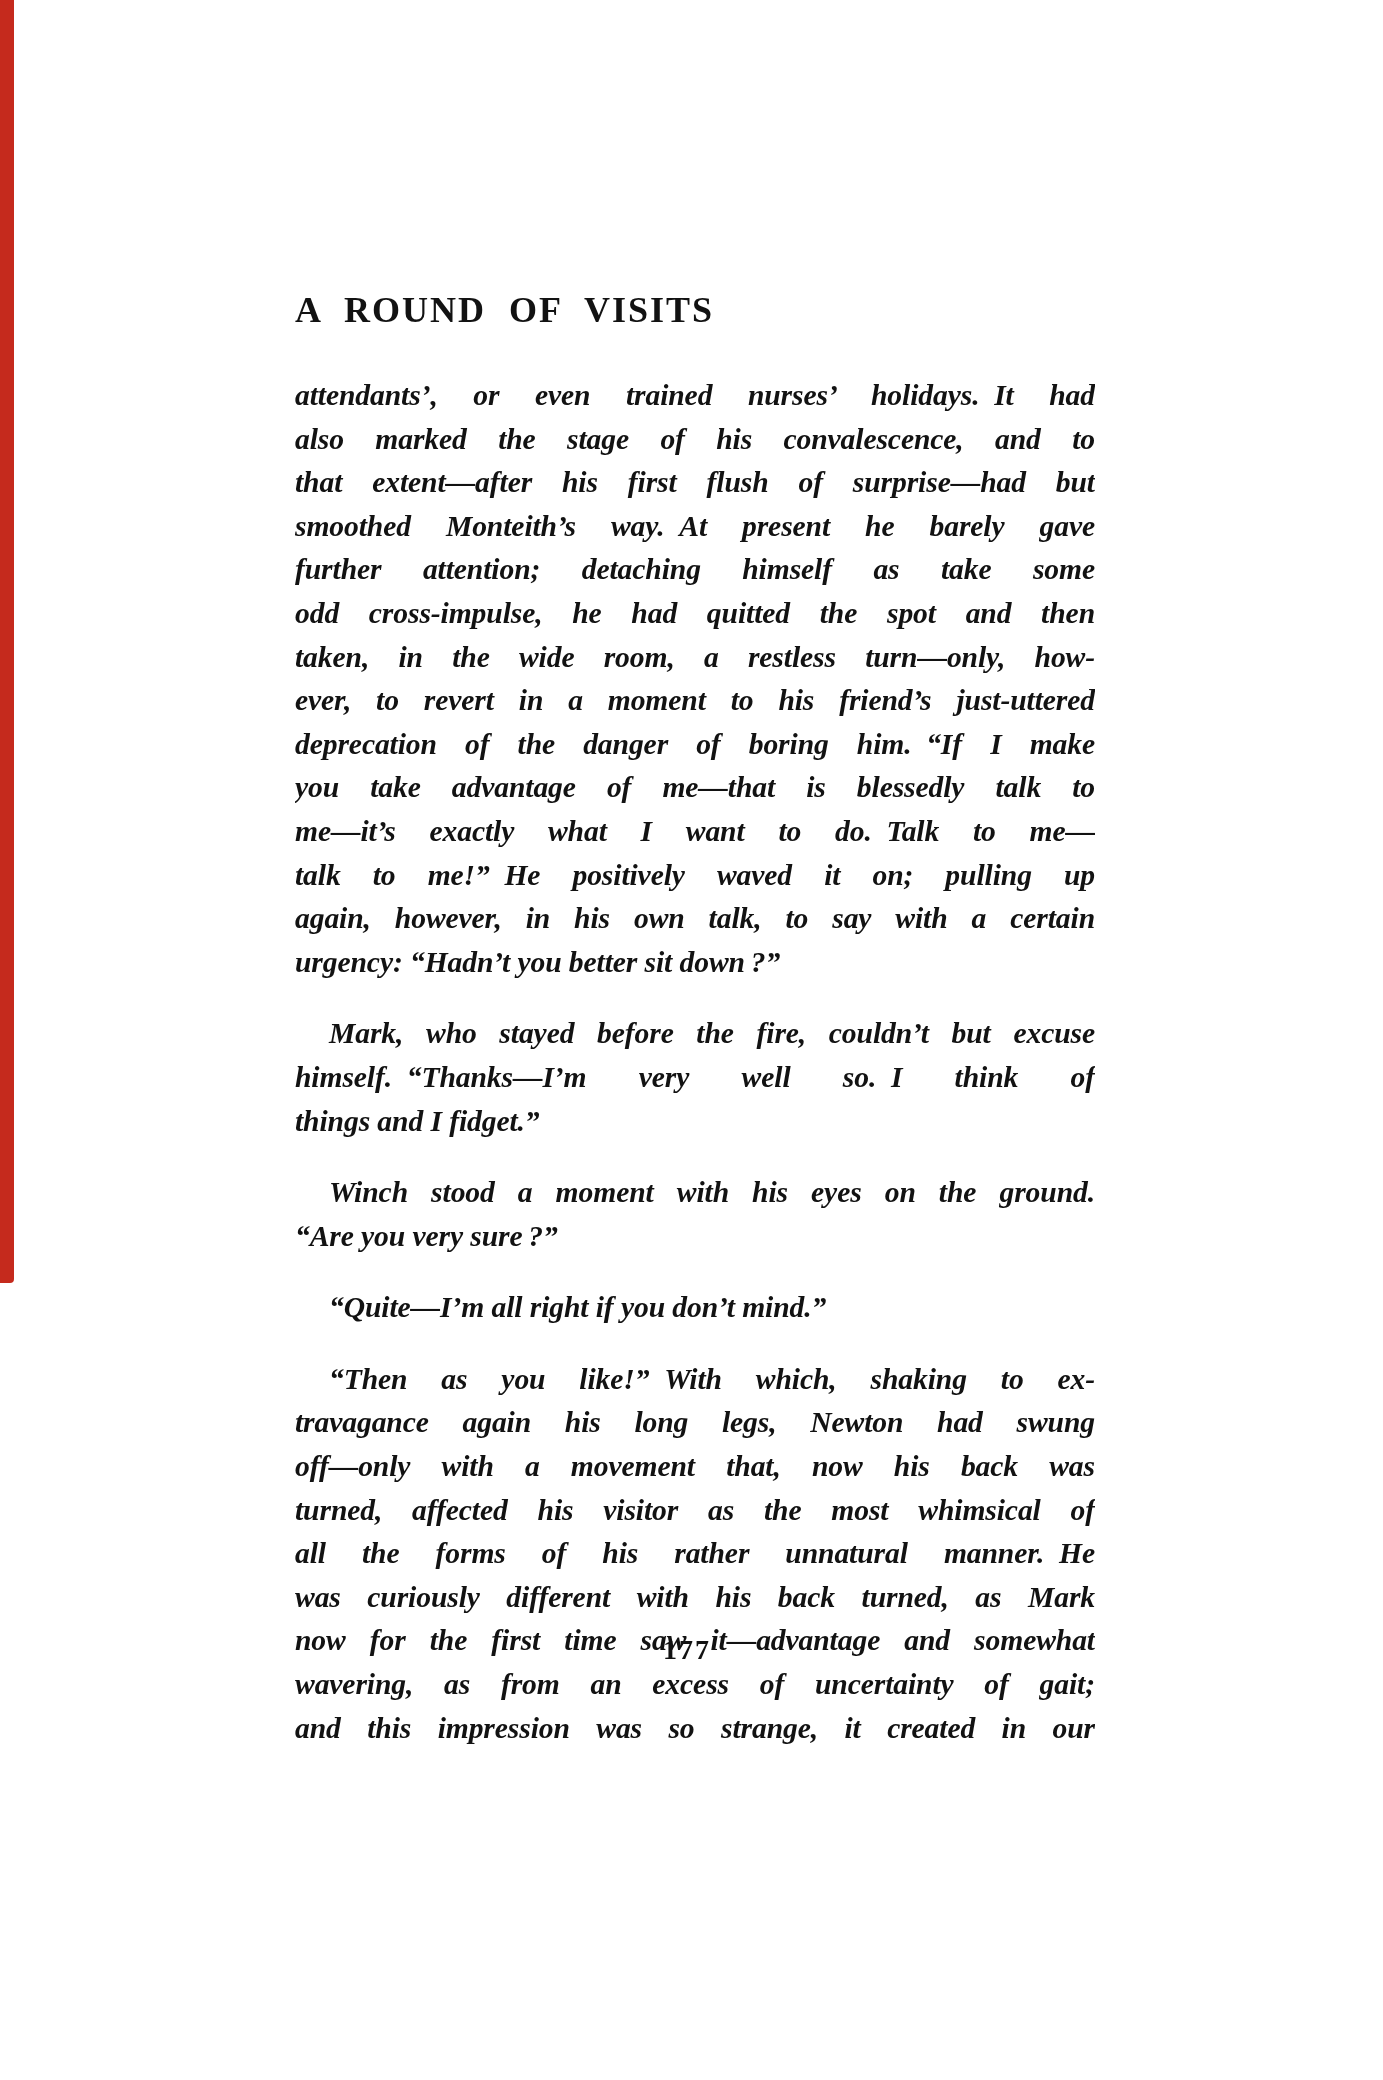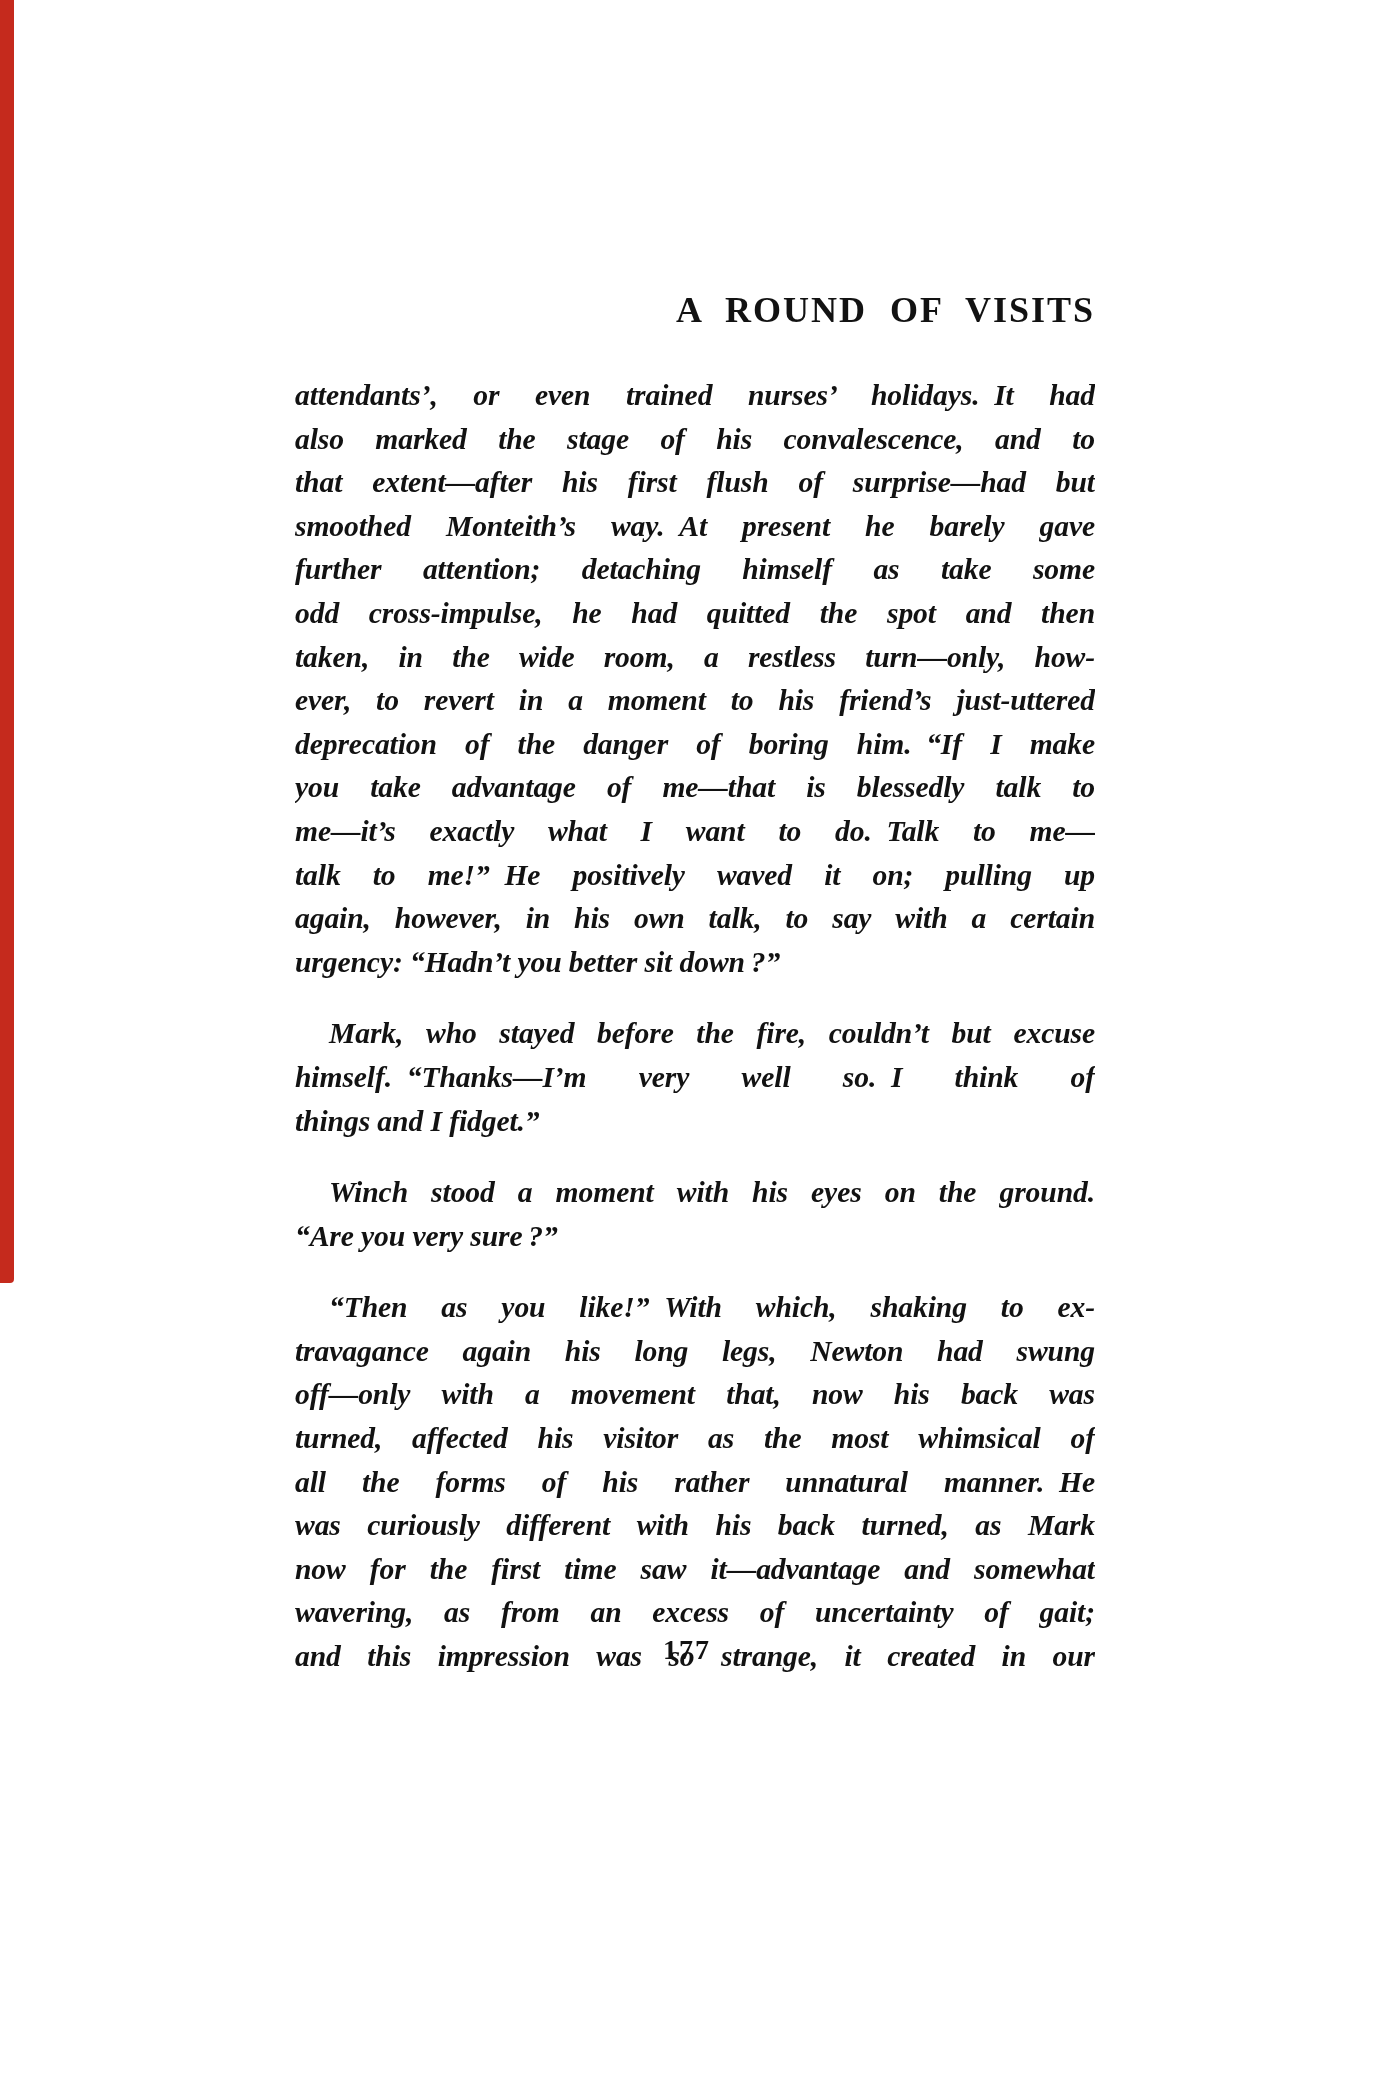--- a/index.html
+++ b/index.html
@@ -24,21 +24,21 @@
     width: 14px;
     height: 1283px;
     border-radius: 0 0 4px 0;
   }
   .title {
     position: absolute;
     left: 295px;
     top: 289px;
     width: 800px;
     margin: 0;
-    text-align: right;
+    text-align: left;
     font-size: 36px;
     font-weight: bold;
     letter-spacing: 2px;
     word-spacing: 12px;
     white-space: nowrap;
   }
   .body-text {
     position: absolute;
     left: 295px;
     top: 374px;
@@ -94,20 +94,21 @@
       <div class="line">you take advantage of me—that is blessedly talk to</div>
       <div class="line">me—it’s exactly what I want to do. Talk to me—</div>
       <div class="line">talk to me!” He positively waved it on; pulling up</div>
       <div class="line">again, however, in his own talk, to say with a certain</div>
       <div class="line left">urgency: “Hadn’t you better sit down ?”</div>
       <div class="line indent">Mark, who stayed before the fire, couldn’t but excuse</div>
       <div class="line">himself. “Thanks—I’m very well so. I think of</div>
       <div class="line left">things and I fidget.”</div>
       <div class="line indent">Winch stood a moment with his eyes on the ground.</div>
       <div class="line left">“Are you very sure ?”</div>
+      <div class="line indent left">“Quite—I’m all right if you don’t mind.”</div>
       <div class="line indent">“Then as you like!” With which, shaking to ex-</div>
       <div class="line">travagance again his long legs, Newton had swung</div>
       <div class="line">off—only with a movement that, now his back was</div>
       <div class="line">turned, affected his visitor as the most whimsical of</div>
       <div class="line">all the forms of his rather unnatural manner. He</div>
       <div class="line">was curiously different with his back turned, as Mark</div>
       <div class="line">now for the first time saw it—advantage and somewhat</div>
       <div class="line">wavering, as from an excess of uncertainty of gait;</div>
       <div class="line">and this impression was so strange, it created in our</div>
     </div>

